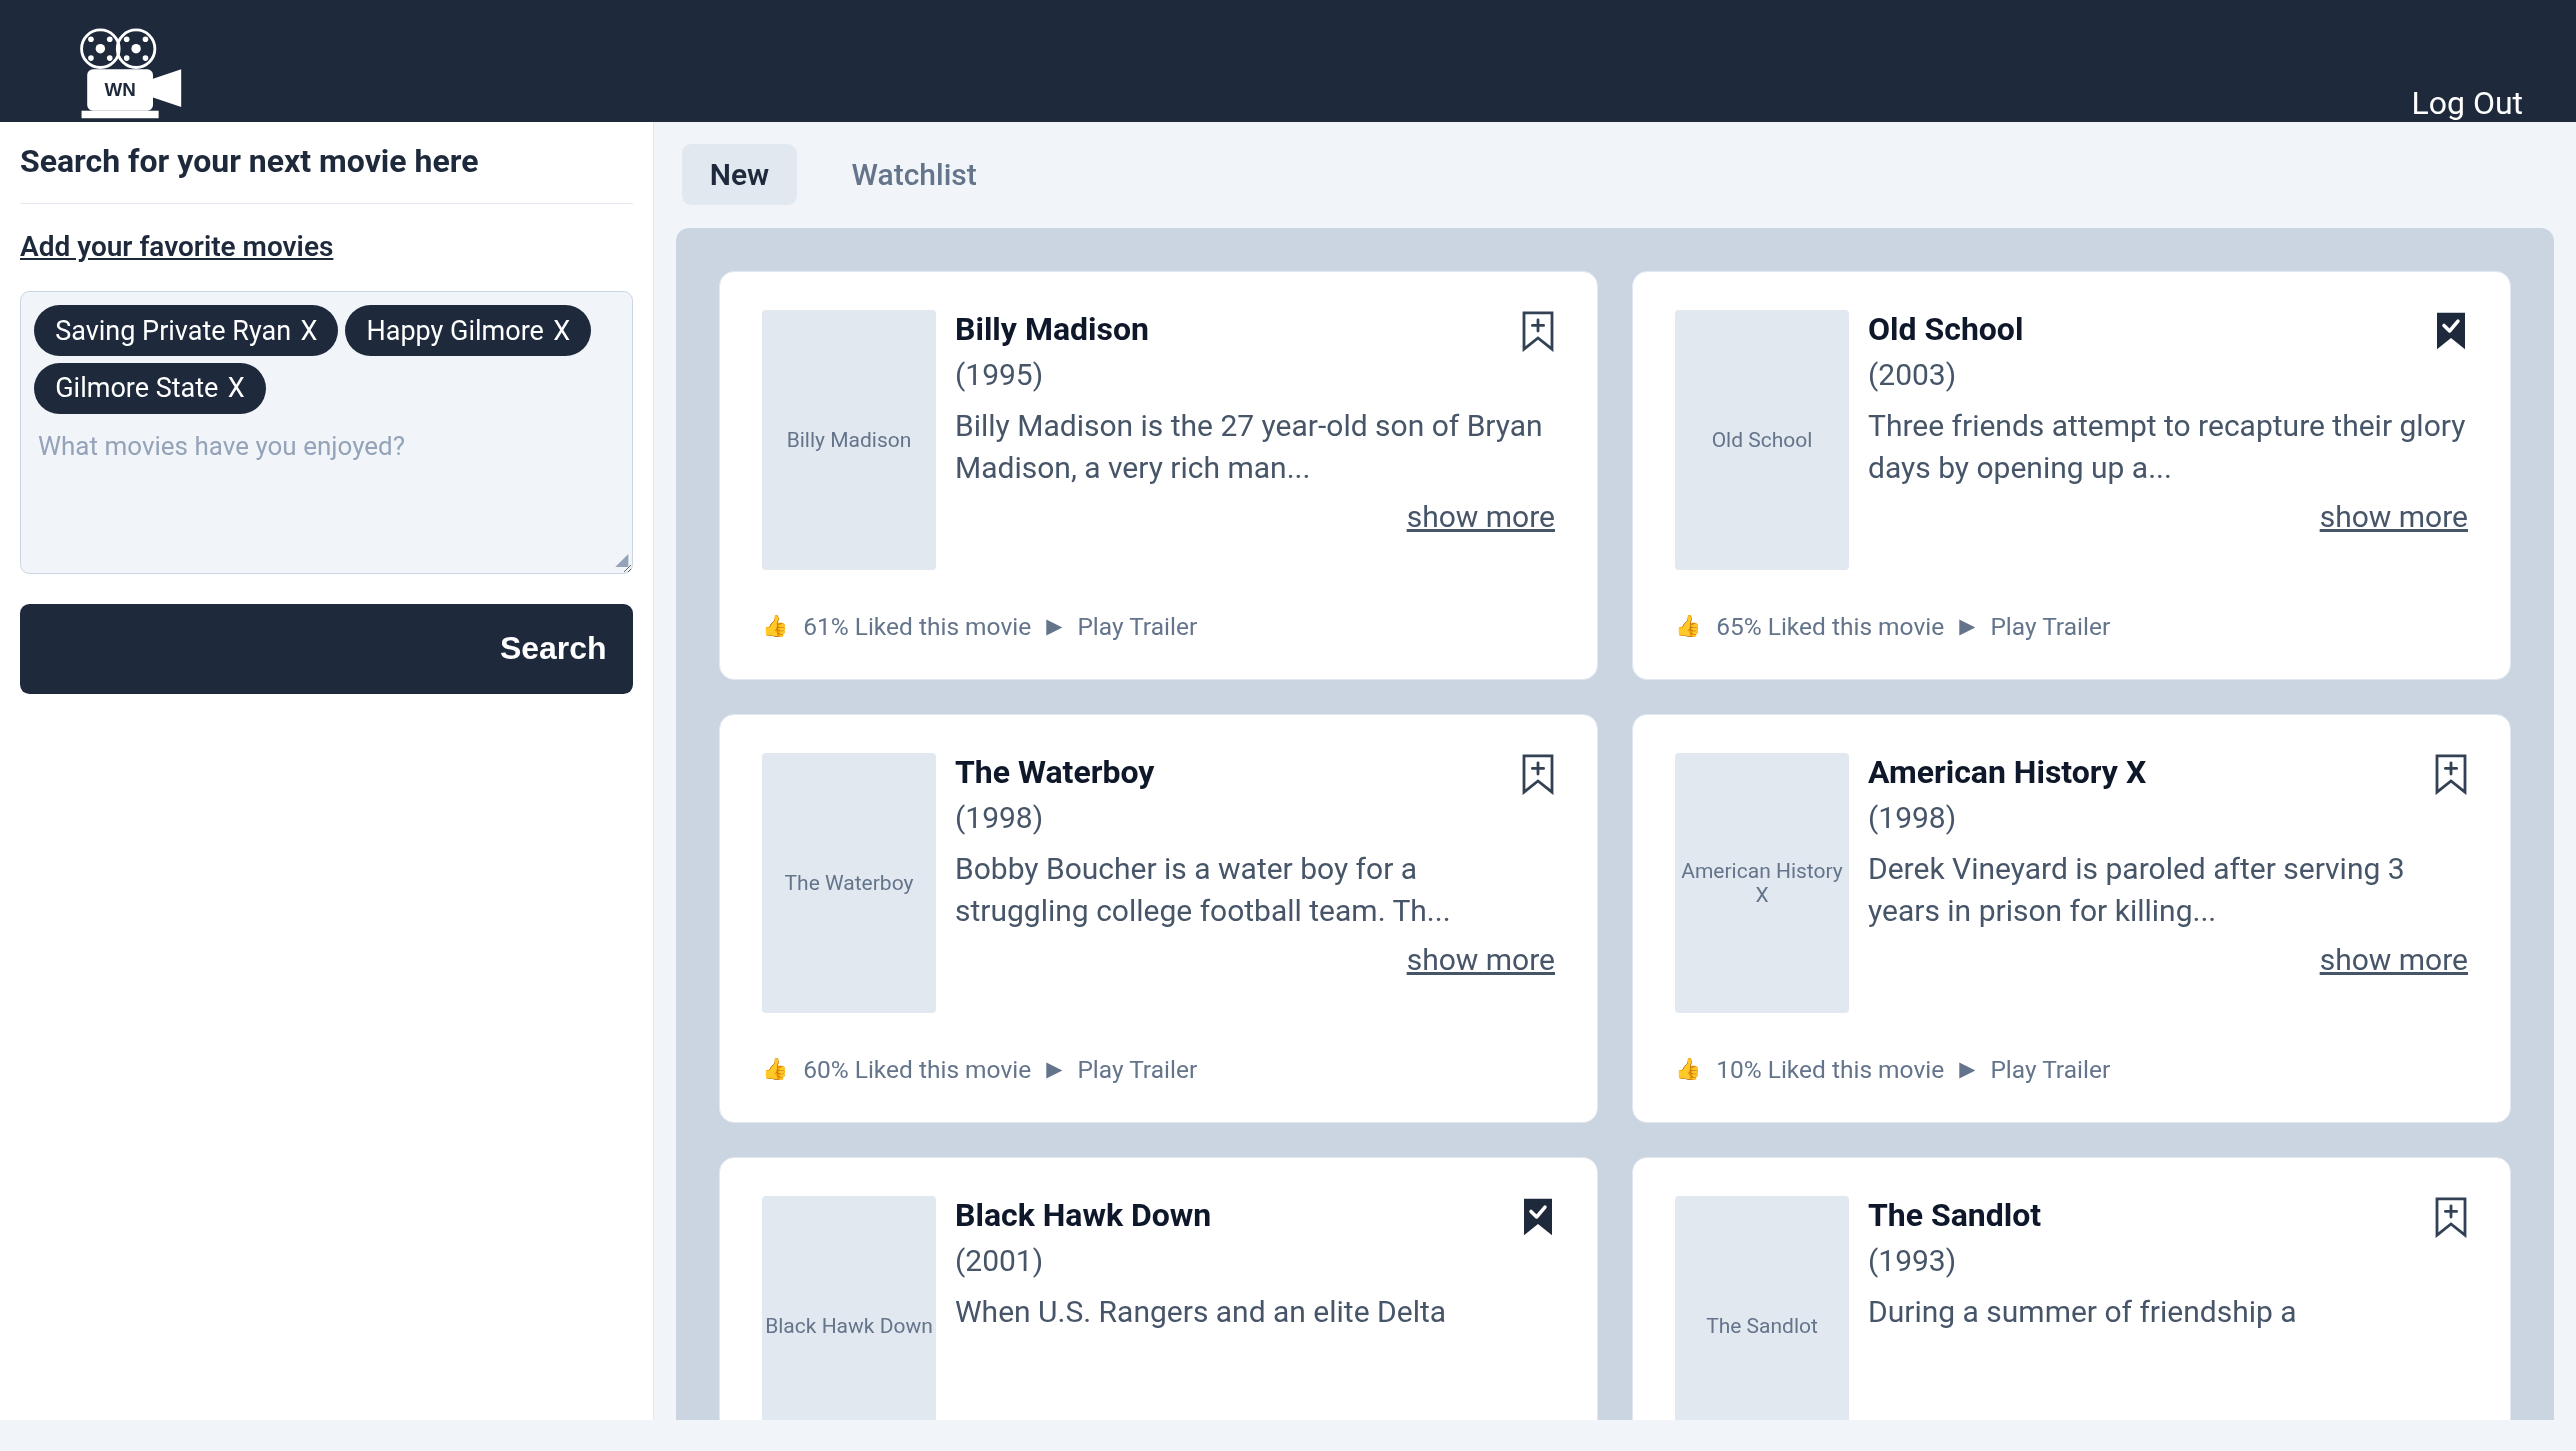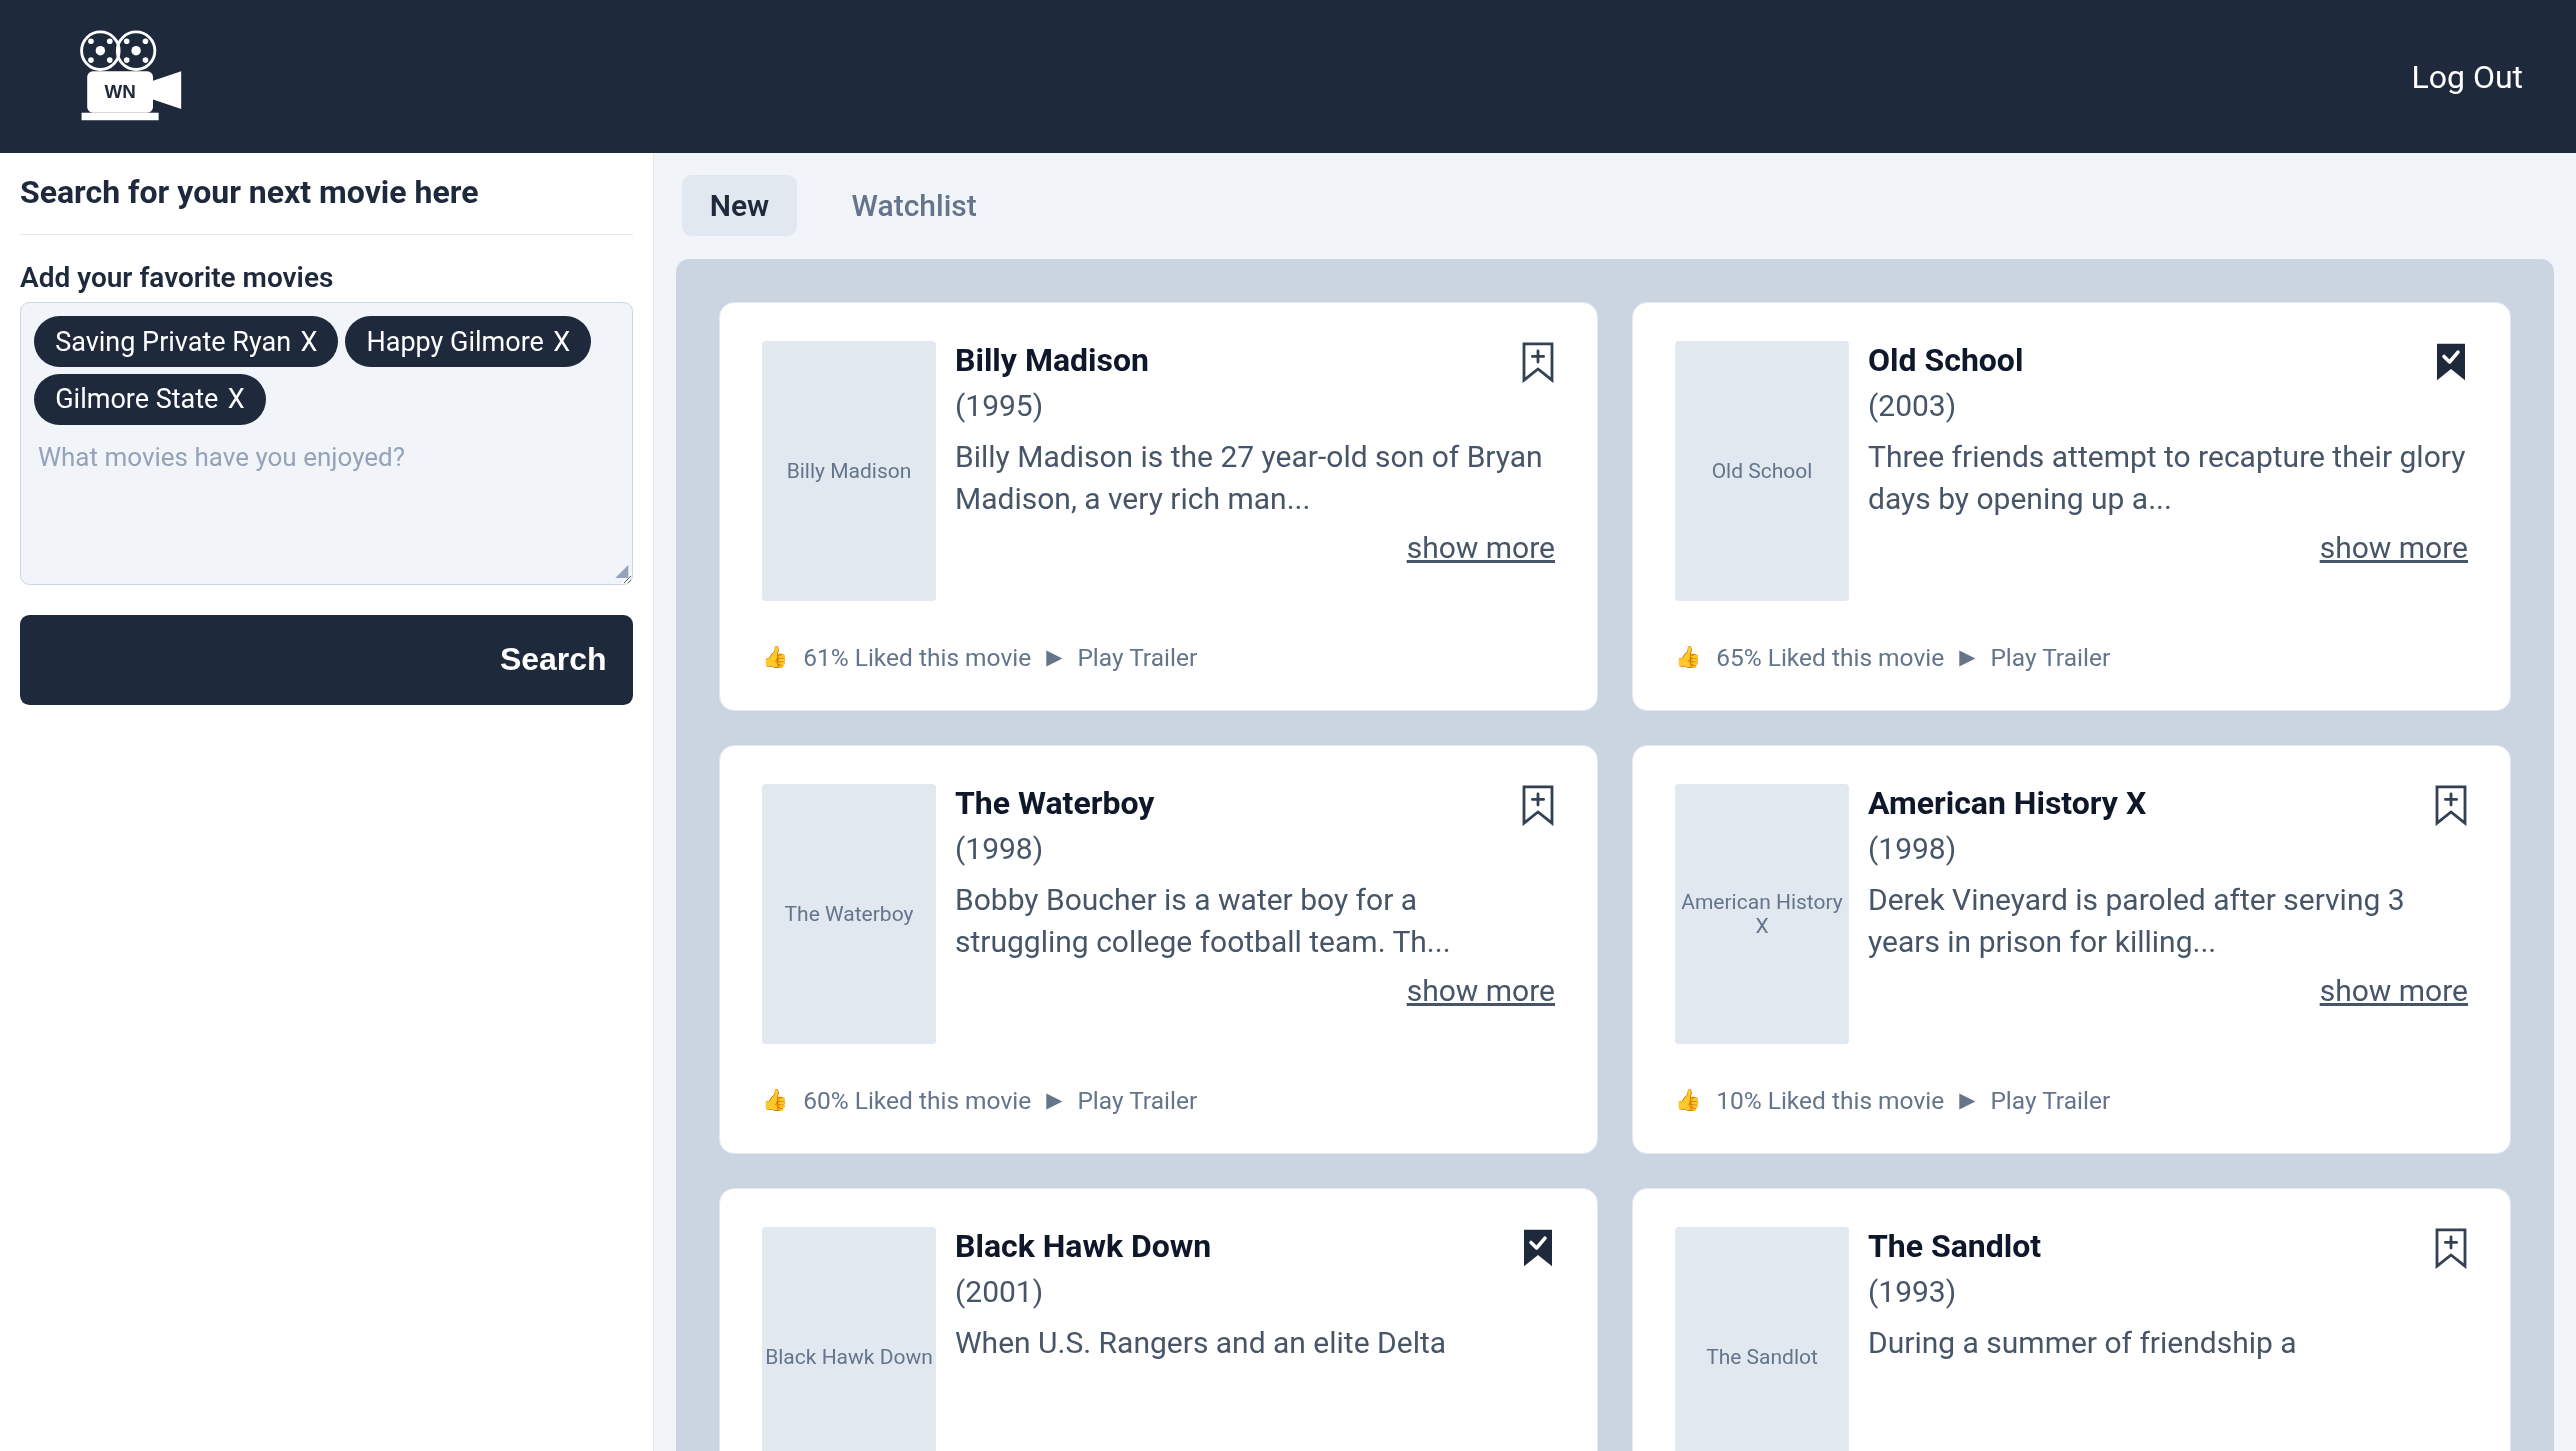--- a/index.html
+++ b/index.html
@@ -9,23 +9,23 @@
     color: #1e293b;
     width: 2576px;
     height: 1451px;
     overflow: hidden;
     position: relative;
   }
 
   
   .header {
     background: #1e293b;
-    height: 153px;
-    display: flex;
-    align-items: center;
+    height: 122px;
+    display: flex;
+    align-items: flex-end;
     justify-content: space-between;
     padding: 0 53px 0 68px;
   }
   .logo {
     color: #fff;
     display: flex;
     align-items: center;
   }
   .logo svg { width: 123px; height: 94px; }
   .logout {
@@ -53,21 +53,22 @@
     margin-bottom: 22.6px;
   }
   .sidebar hr {
     border: none;
     border-top: 0.9px solid #e2e8f0;
     margin-bottom: 26.4px;
   }
   .fav-label {
     font-size: 28px;
     font-weight: 600;
-    margin-bottom: 8px;
+    margin-bottom: 28px;
+    text-decoration: underline;
   }
   .tagbox {
     background: #f1f5f9;
     border: 1.9px solid #cbd5e1;
     border-radius: 9.4px;
     padding: 13.2px;
     min-height: 283px;
     position: relative;
     resize: both;
     overflow: auto;

